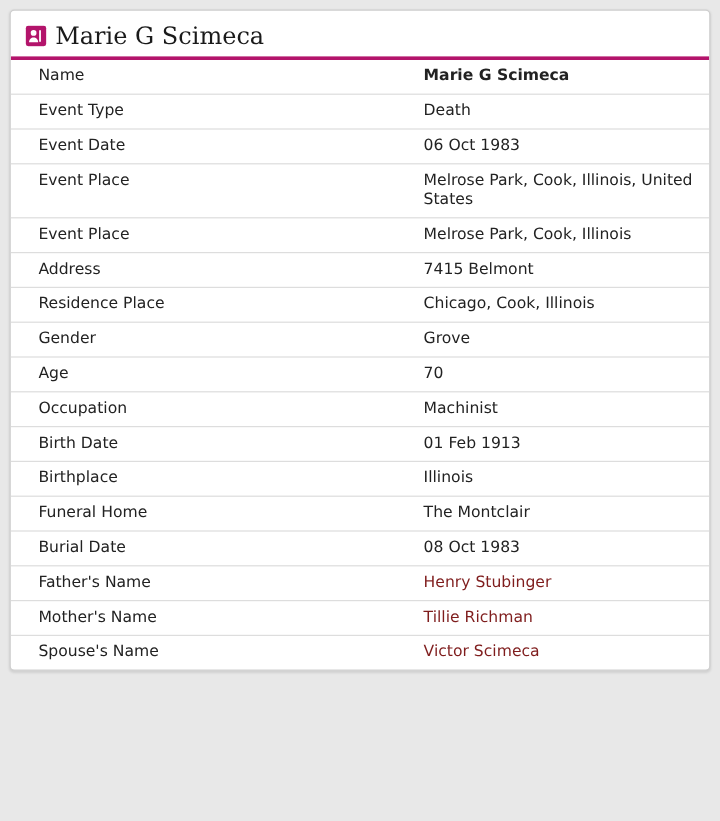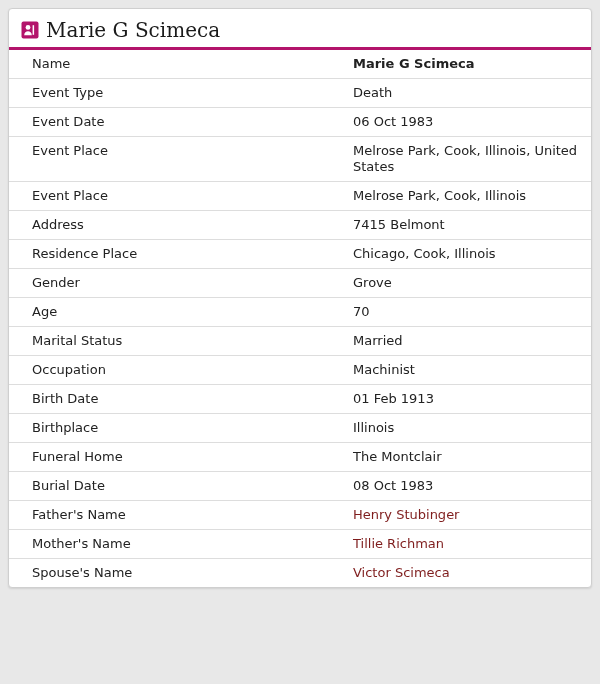--- a/index.html
+++ b/index.html
@@ -140,24 +140,20 @@
         </tr>
         <tr>
           <td class="label">Gender</td>
           <td class="value">Grove</td>
         </tr>
         <tr>
           <td class="label">Age</td>
           <td class="value">70</td>
         </tr>
         <tr>
-          <td class="label">Marital Status</td>
-          <td class="value">Married</td>
-        </tr>
-        <tr>
           <td class="label">Occupation</td>
           <td class="value">Machinist</td>
         </tr>
         <tr>
           <td class="label">Birth Date</td>
           <td class="value">01 Feb 1913</td>
         </tr>
         <tr>
           <td class="label">Birthplace</td>
           <td class="value">Illinois</td>

